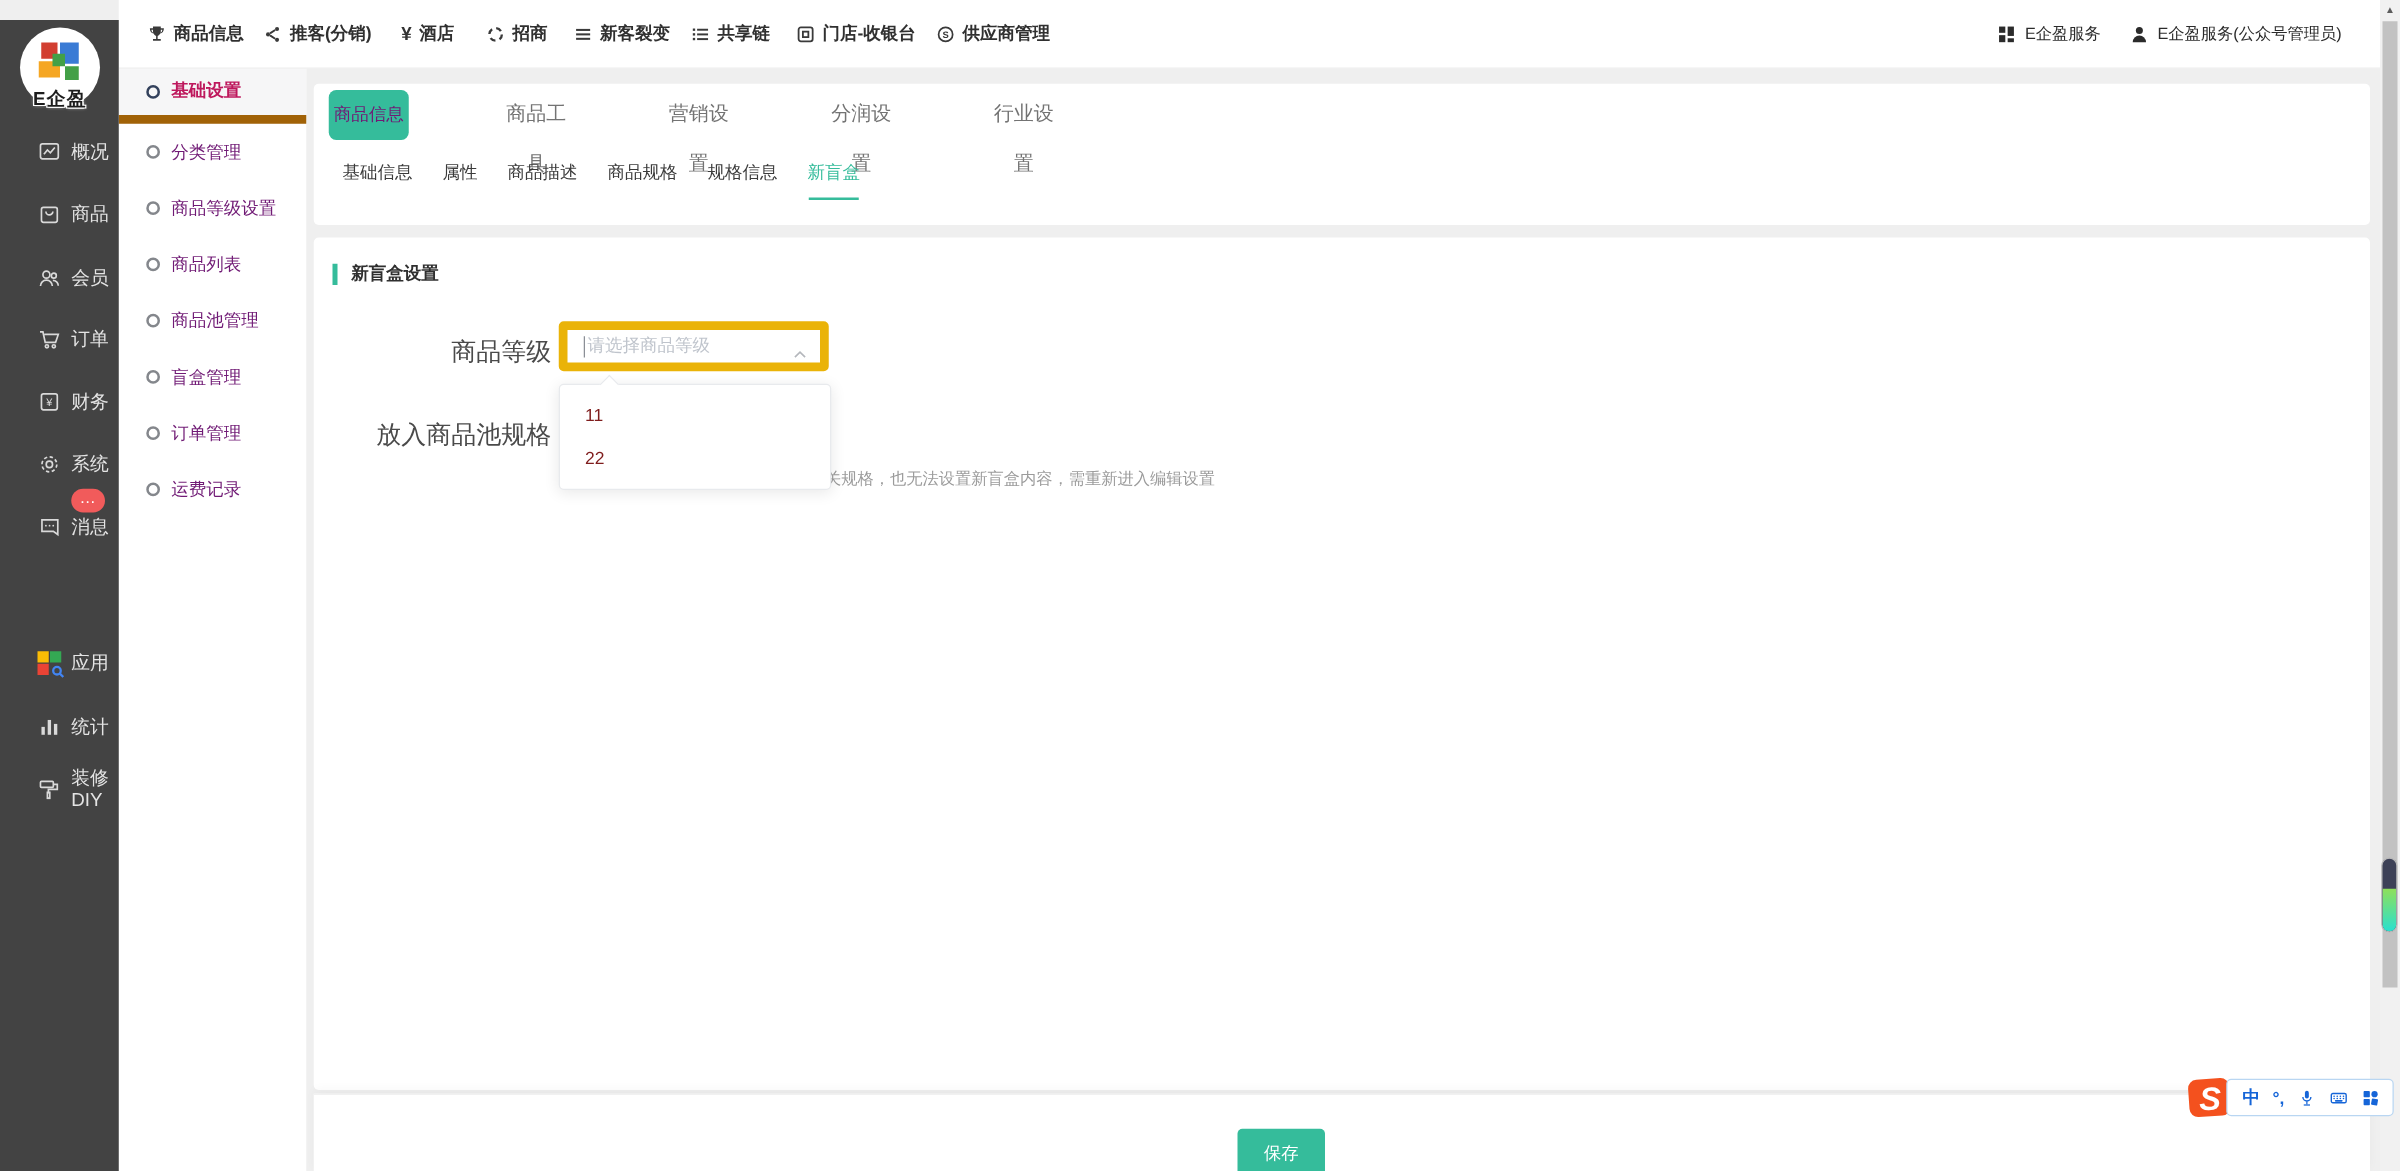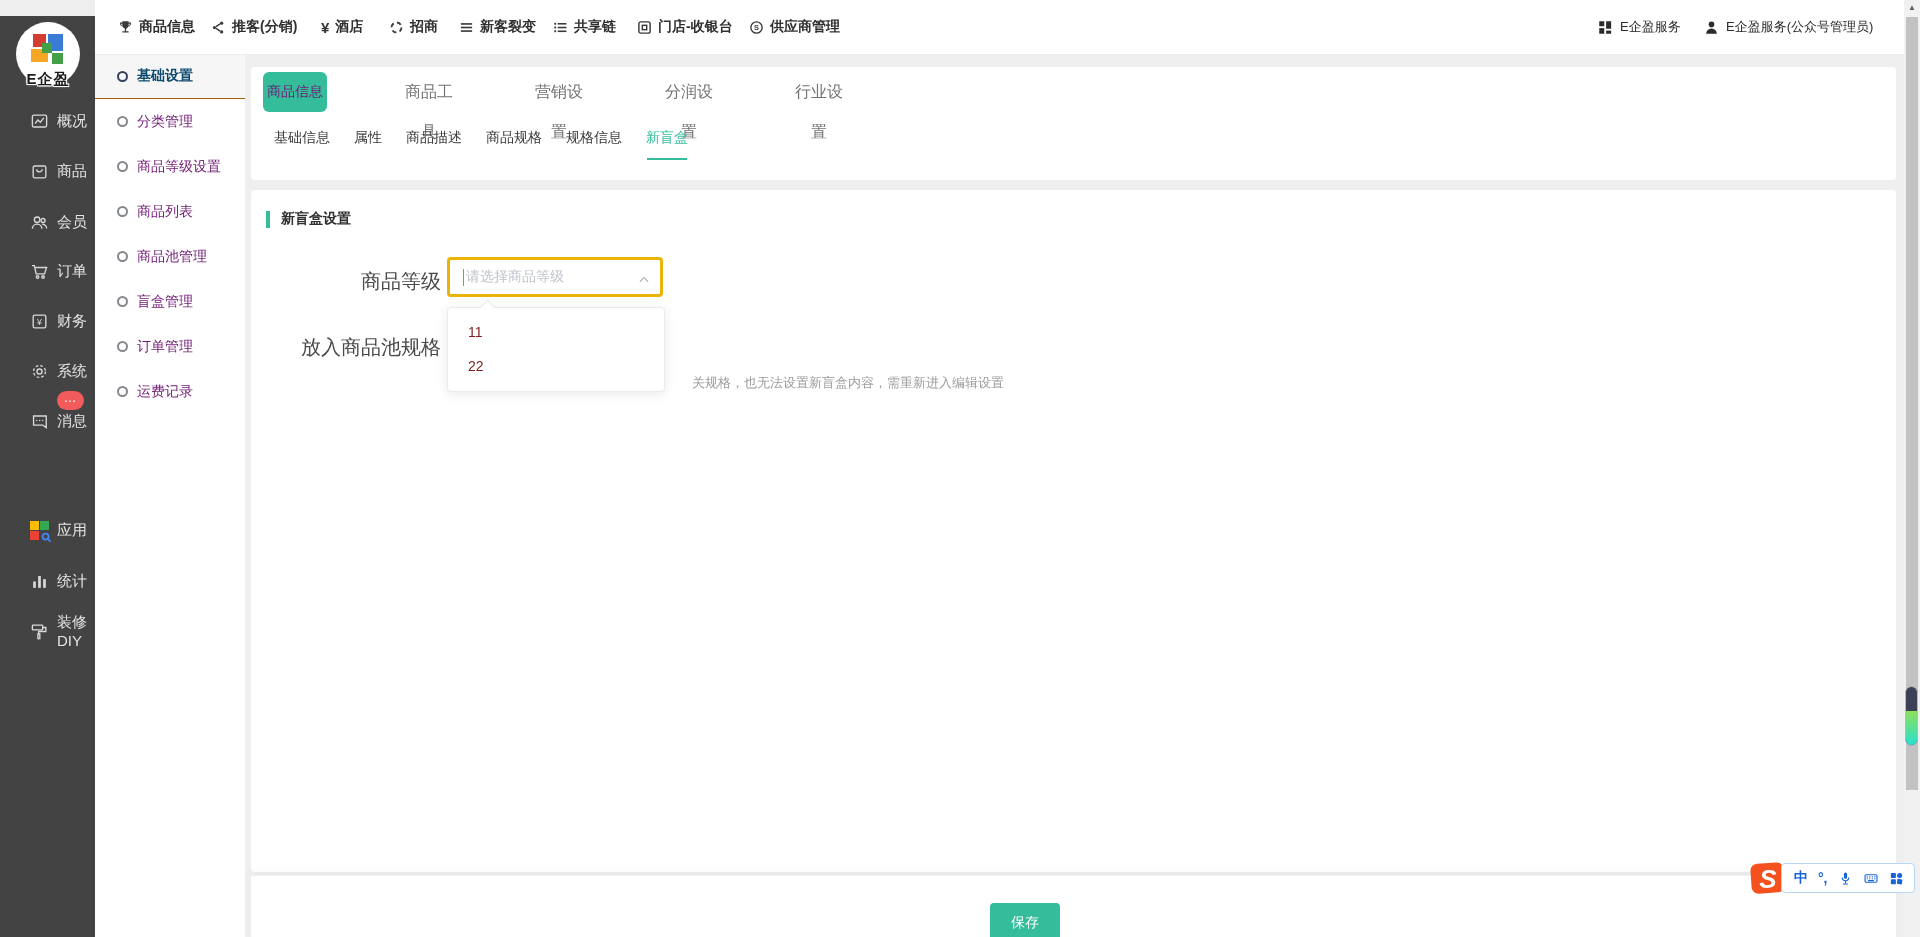--- a/index.html
+++ b/index.html
@@ -30,46 +30,46 @@
   .grid4 i{position:absolute;width:9px;height:9px;}
   .g-tl{left:0;top:0;background:#fbbc05;}
   .g-tr{right:0;top:0;background:#34a853;}
   .g-bl{left:0;bottom:0;background:#ea4335;}
   .g-br{right:-1px;bottom:-1px;}
 
   
   .submenu{position:absolute;left:95px;top:54px;width:150px;height:883px;background:#fff;z-index:2;}
   .sm-item{height:45px;display:flex;align-items:center;padding-left:22px;gap:9px;font-size:14px;color:#701a75;cursor:pointer;box-sizing:border-box;}
   .sm-dot{width:11px;height:11px;border:2px solid #84878c;border-radius:50%;box-sizing:border-box;flex:none;}
-  .sm-item.active{background:#f6f6f7;border-bottom:1px solid #a16207;color:#0c4a6e;font-weight:bold;}
+  .sm-item.active{background:#f6f6f7;border-bottom:7px solid #a16207;color:#be185d;font-weight:bold;}
   .sm-item.active .sm-dot{border-color:#33415c;}
 
   
   .tabs-card{position:absolute;left:251px;top:67px;width:1645px;height:113px;background:#fff;border-radius:4px;z-index:1;}
   .tabrow1{display:flex;gap:46px;padding:5px 0 0 12px;align-items:center;}
   .tab-pill{width:64px;height:40px;border-radius:6px;background:#35bc9b;color:#701a75;font-size:14px;display:flex;align-items:center;justify-content:center;cursor:pointer;}
   .tab{width:56px;height:40px;line-height:40px;text-align:center;font-size:16px;color:#737373;cursor:pointer;margin-left:28px;}
   .tabrow2{display:flex;gap:24px;padding-left:23px;margin-top:9px;align-items:center;}
   .sub{height:32px;line-height:32px;font-size:14px;color:#3a3a3a;cursor:pointer;position:relative;}
   .sub.active{color:#35bc9b;}
   .sub.active::after{content:"";position:absolute;left:1px;right:1px;bottom:-7px;height:2px;background:#35bc9b;}
 
   
   .content-card{position:absolute;left:251px;top:190px;width:1645px;height:682px;background:#fff;border-radius:4px;z-index:1;}
   .section{position:absolute;left:15px;top:20px;display:flex;align-items:center;gap:11px;}
   .sec-bar{width:4px;height:17px;background:#35bc9b;}
   .sec-title{font-size:14px;font-weight:bold;color:#2f2f2f;}
   .flabel{position:absolute;left:0;width:190px;text-align:right;font-size:20px;color:#4a4a4a;}
   .lbl1{top:78px;}
   .lbl2{top:144px;}
-  .select{position:absolute;left:196px;top:67px;width:216px;height:40px;box-sizing:border-box;border:3px solid #eab308;border-radius:4px;background:#fff;display:flex;align-items:center;padding:0 28px 0 13px;cursor:pointer;}
+  .select{position:absolute;left:196px;top:67px;width:216px;height:40px;box-sizing:border-box;border:7px solid #eab308;border-radius:4px;background:#fff;display:flex;align-items:center;padding:0 28px 0 13px;cursor:pointer;}
   .caret{width:1px;height:17px;background:#8b8f96;margin-right:2px;}
   .ph{font-size:14px;color:#bfc4cc;white-space:nowrap;}
   .chev{position:absolute;right:9px;top:13px;color:#b4b7bc;}
-  .hint{position:absolute;left:409px;top:184px;font-size:13px;color:#9b9b9b;white-space:nowrap;margin-left:32px;}
+  .hint{position:absolute;left:409px;top:184px;font-size:13px;color:#9b9b9b;white-space:nowrap;}
   .dropdown{position:absolute;left:196px;top:117px;width:216px;height:83px;background:#fff;border:1px solid #e8eaed;border-radius:4px;box-shadow:0 2px 12px rgba(0,0,0,.09);z-index:6;}
   .dd-arrow{position:absolute;top:-6px;left:34px;width:10px;height:10px;background:#fff;border-left:1px solid #e8eaed;border-top:1px solid #e8eaed;transform:rotate(45deg);}
   .dd-list{padding-top:7px;}
   .dd-item{height:34px;line-height:34px;padding-left:20px;font-size:14px;color:#7f1d1d;cursor:pointer;}
 
   
   .save-bar{position:absolute;left:251px;top:875px;width:1645px;height:62px;background:#fff;border-top:1px solid #f1f1f1;box-shadow:0 -4px 8px rgba(0,0,0,.03);z-index:2;}
   .save-btn{position:absolute;left:739px;top:27px;width:70px;height:40px;background:#35bc9b;color:#fff;border:none;border-radius:4px;font-size:14px;cursor:pointer;font-family:inherit;}
 
   

